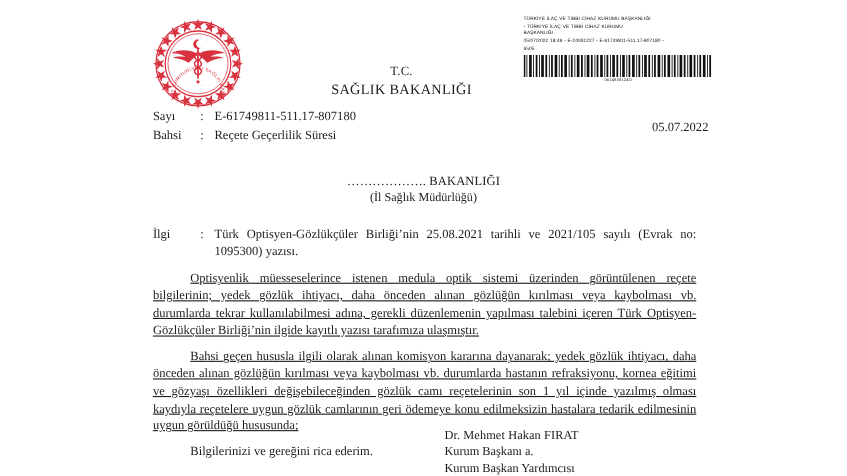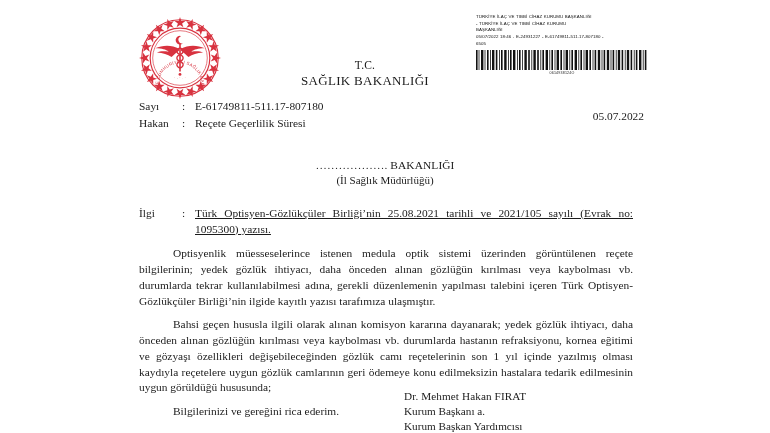--- a/index.html
+++ b/index.html
@@ -120,27 +120,27 @@
   .ref-row {
     position: relative;
     margin-bottom: 9px;
   }
   .ref-label { position: absolute; left: 0; top: 0; }
   .ref-colon { position: absolute; left: 43px; top: 0; }
   .ref-text {
     margin-left: 56px;
     text-align: justify;
     text-justify: inter-word;
-    text-decoration: underline;
   }
   p.para {
     margin: 0 0 8px 0;
     text-align: justify;
     text-justify: inter-word;
     text-indent: 34px;
+    text-decoration: underline;
   }
   p.para:last-child { margin-bottom: 0; }
   p.closing { margin: 0; text-indent: 34px; text-align: left; }
 
   
   .signature {
     position: absolute;
     left: 404px;
     top: 389px;
     width: 250px;
@@ -304,21 +304,21 @@
   </div>
 
   <div class="meta">
     <div class="meta-row">
       <span class="meta-label">Sayı</span>
       <span class="meta-colon">:</span>
       <span class="meta-value">E-61749811-511.17-807180</span>
       <span class="meta-date">05.07.2022</span>
     </div>
     <div class="meta-row">
-      <span class="meta-label">Hakan</span>
+      <span class="meta-label">Bahsi</span>
       <span class="meta-colon">:</span>
       <span class="meta-value">Reçete Geçerlilik Süresi</span>
     </div>
   </div>
 
   <div class="addressee">
     <div class="line1">………………. BAKANLIĞI</div>
     <div class="line2">(İl Sağlık Müdürlüğü)</div>
   </div>
 

